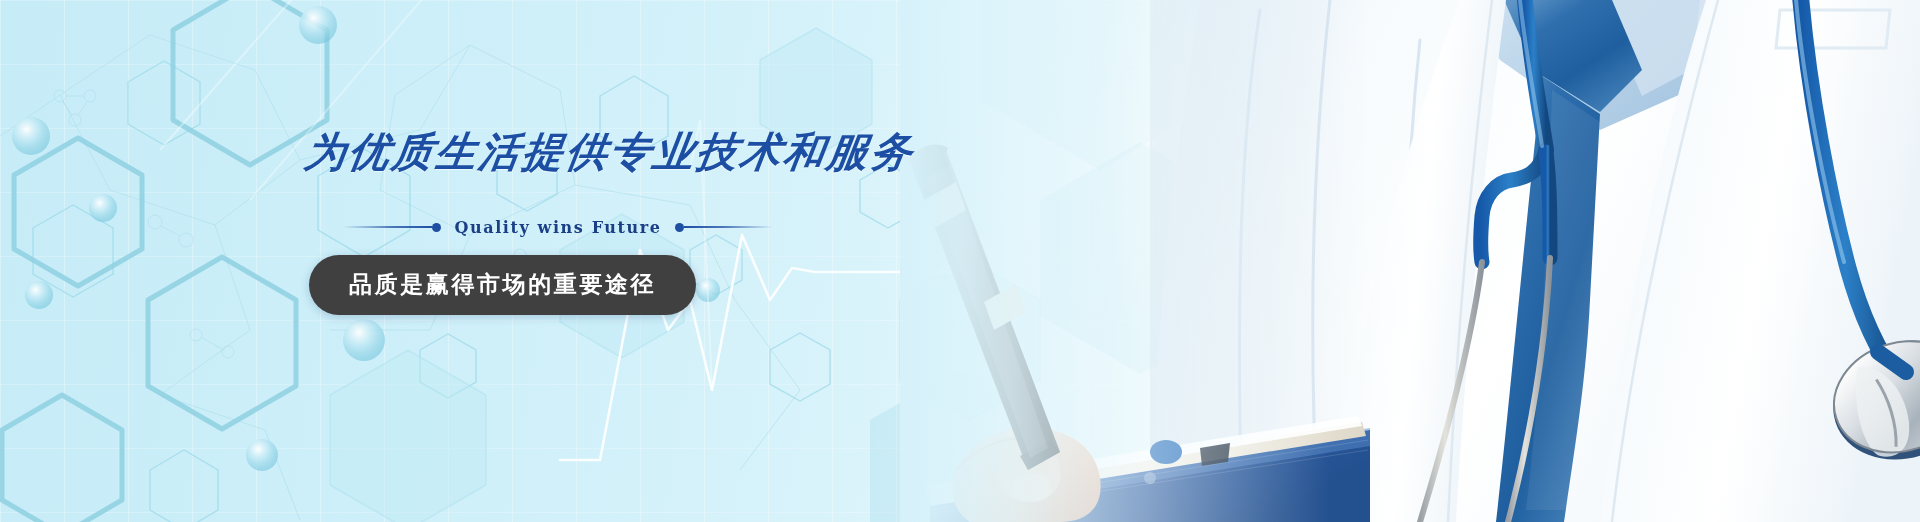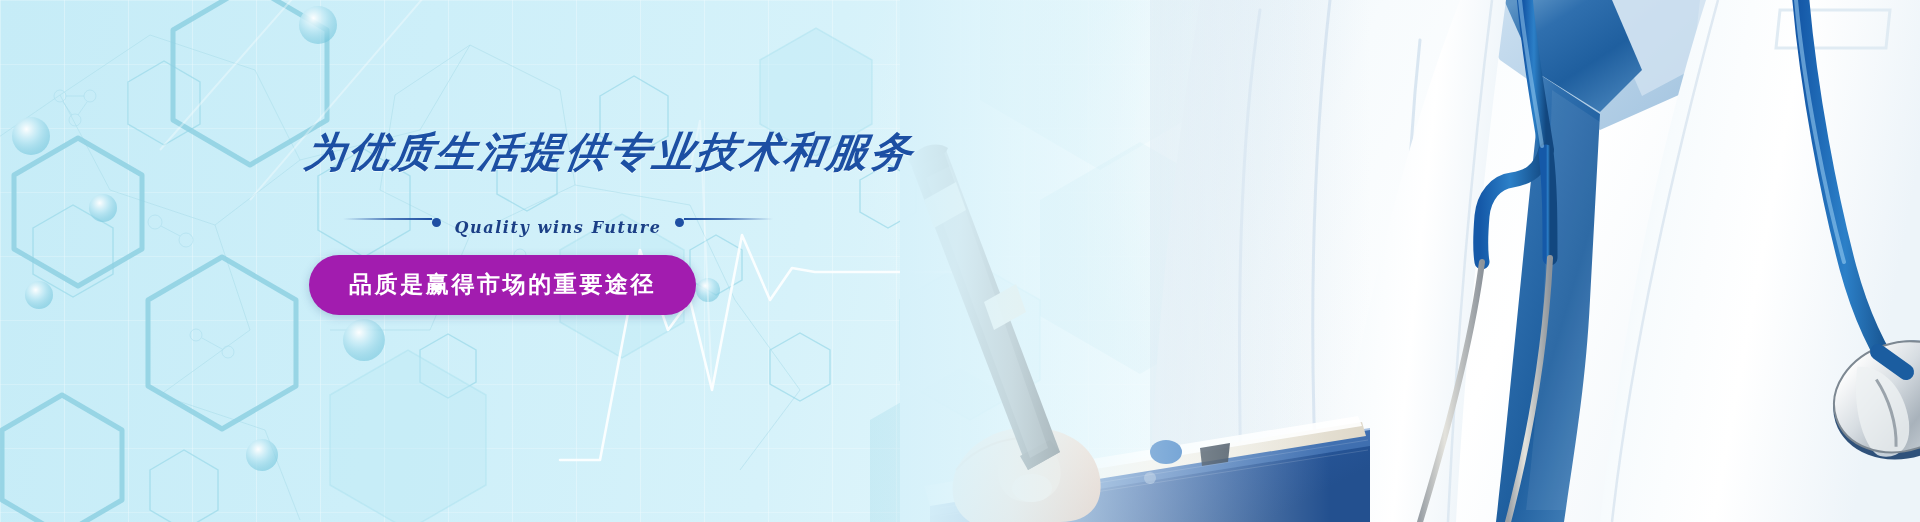--- a/index.html
+++ b/index.html
@@ -77,24 +77,24 @@
     color: #1c4fa3;
     white-space: nowrap;
     line-height: 1.12;
     text-shadow: 0 1px 0 rgba(255,255,255,0.55);
     transform: skewX(-8deg);
     transform-origin: left center;
   }
 
   .subline {
     display: flex;
+    align-items: center;
     margin-top: 42px;
     margin-left: 38px;
     width: 430px;
-    font-style: italic;
   }
   .subline .rule {
     flex: 1 1 auto;
     height: 2px;
     background: linear-gradient(to right, rgba(31,79,163,0) 0%, rgba(31,79,163,0.75) 55%, #1f4fa3 100%);
   }
   .subline .rule-right {
     background: linear-gradient(to left, rgba(31,79,163,0) 0%, rgba(31,79,163,0.75) 55%, #1f4fa3 100%);
   }
   .subline .dot {
@@ -112,21 +112,21 @@
     white-space: nowrap;
     padding: 0 13px;
     flex: 0 0 auto;
   }
 
   .pill {
     display: inline-block;
     margin-top: 18px;
     margin-left: 4px;
     padding: 14px 40px 15px 40px;
-    background: #a21caf;
+    background: #404040;
     border-radius: 32px;
     color: #ffffff;
     font-family: "DejaVu Sans", "Liberation Sans", sans-serif;
     font-size: 23px;
     font-weight: 700;
     letter-spacing: 2.6px;
     white-space: nowrap;
     box-shadow: 0 2px 10px rgba(16,60,120,0.22);
   }
 </style>

